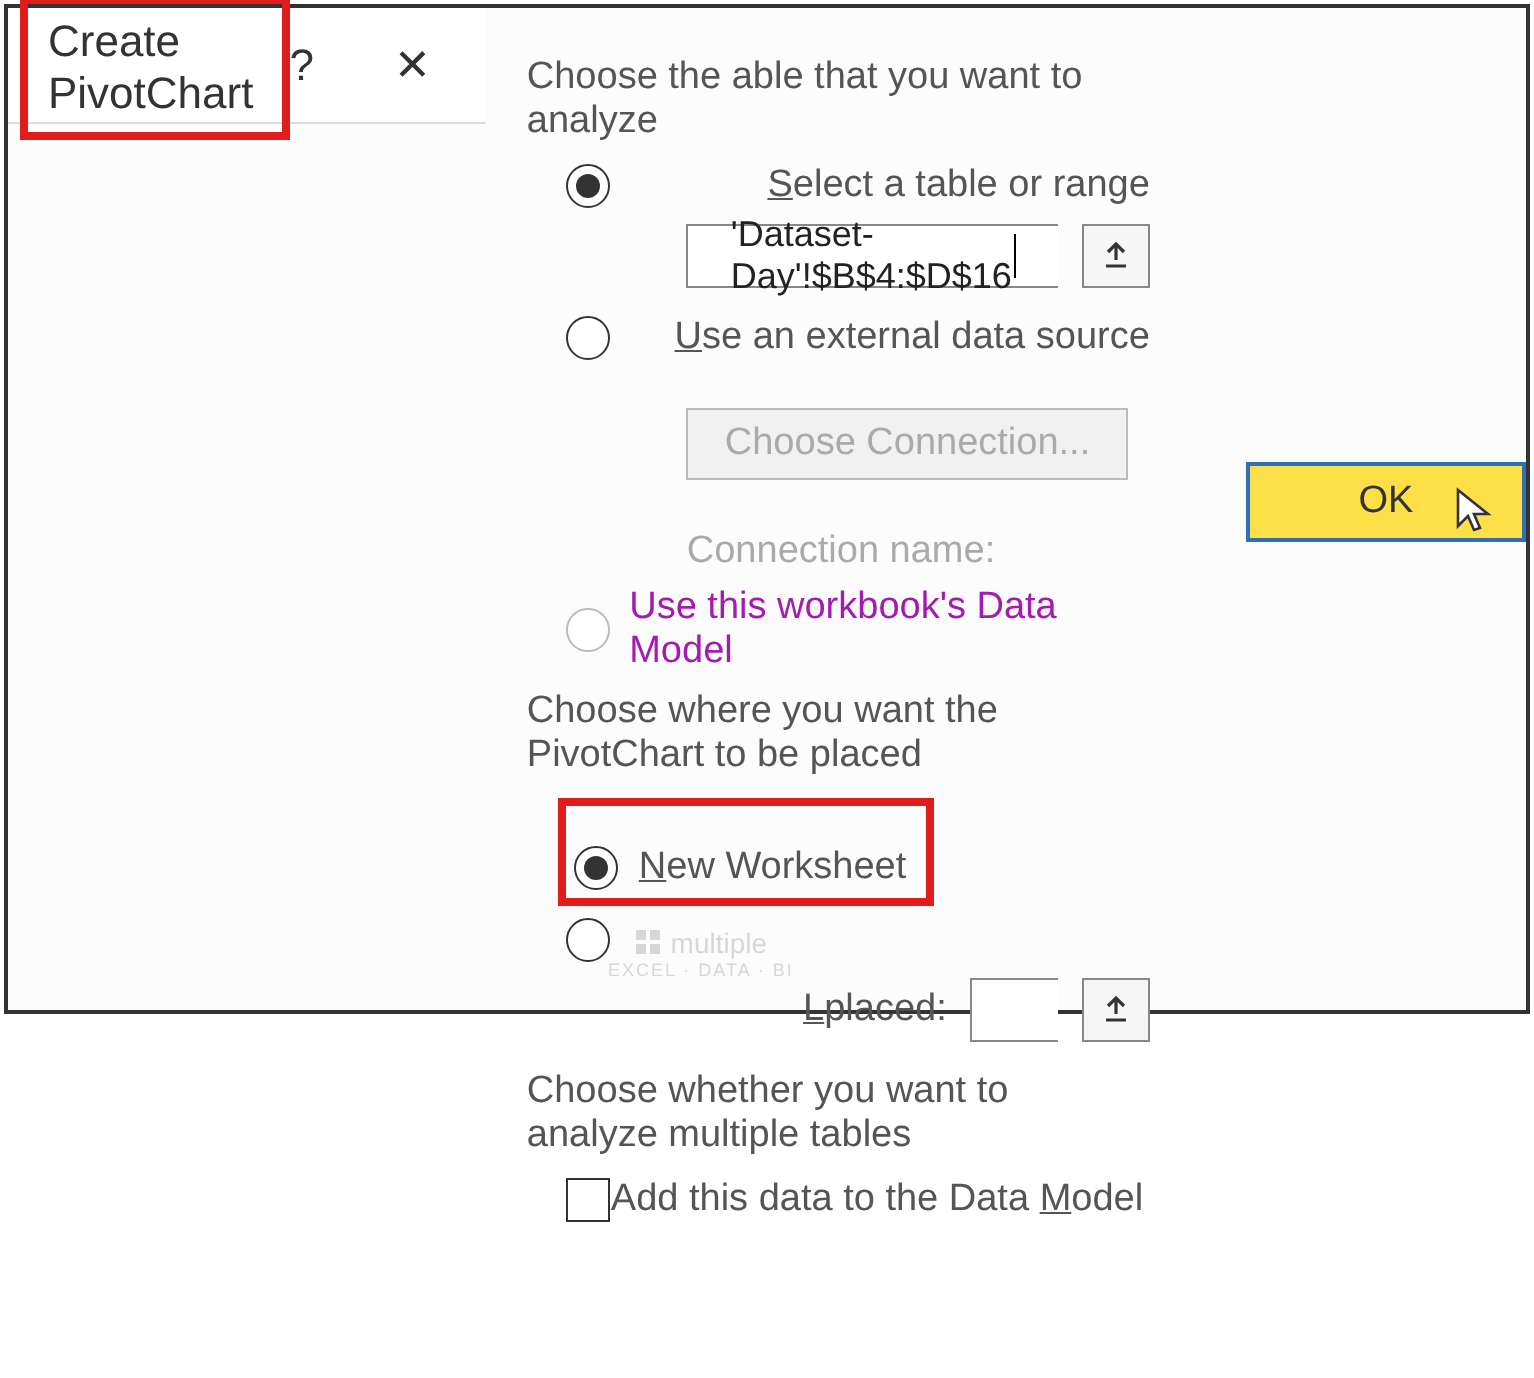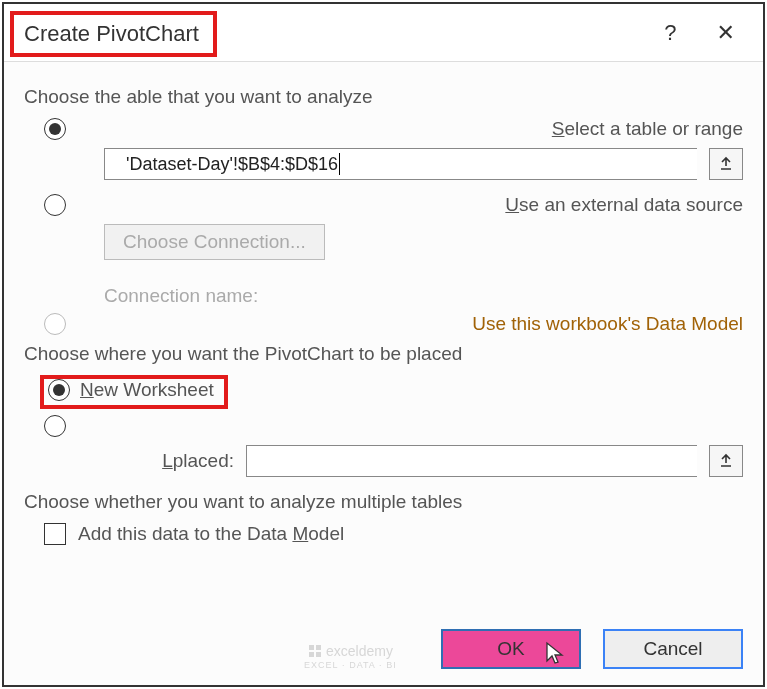--- a/index.html
+++ b/index.html
@@ -10,26 +10,26 @@
     font-size: 19px;
     color: #444;
     background: #fff;
     width: 767px;
     height: 689px;
     position: relative;
   }
   .dialog {
     border: 2px solid #333;
     width: 763px;
-    height: 685px;
+    height: 505px;
     margin: 2px;
     background: #fcfcfc;
     position: relative;
     display: flex;
-    flex-direction: column;
+    flex-direction: row;
   }
   .titlebar {
     display: flex;
     align-items: center;
     justify-content: space-between;
     padding: 0 0 0 0;
     height: 58px;
     border-bottom: 1px solid #ddd;
     background: #fff;
   }
@@ -83,21 +83,21 @@
   }
   .radio.checked::after {
     content: "";
     width: 12px; height: 12px;
     background: #333;
     border-radius: 50%;
   }
   .radio.disabled { border-color: #bbb; }
   .underline-first { }
   .underline-first .u { text-decoration: underline; }
-  .disabled-text { color: #a16207; }
+  .disabled-text { color: #a21caf; }
   .field-row {
     display: flex;
     align-items: center;
     margin: 8px 0 14px 80px;
     gap: 12px;
   }
   .field-label {
     min-width: 130px;
     text-align: right;
   }
@@ -132,38 +132,38 @@
   }
   .picker-btn svg { width: 16px; height: 16px; }
   .conn-btn-row { margin: 6px 0 6px 80px; }
   .conn-btn {
     border: 1px solid #bbb;
     background: #f1f1f1;
     color: #aaa;
     padding: 6px 18px;
     font-size: 19px;
     cursor: default;
+    margin-top: 16px;
   }
   .conn-name-row {
     margin: 25px 0 6px 80px;
     color: #aaa;
   }
   .highlight-box {
     border: 4px solid #e21b1b;
     display: inline-flex;
     align-items: flex-start;
-    padding: 0 10px 4px 4px;
+    padding: 20px 10px 4px 4px;
     gap: 10px;
     margin-left: 16px;
   }
   .check-row {
     display: flex;
     align-items: center;
     margin: 10px 0 6px 20px;
-    gap: 12px;
   }
   .checkbox {
     width: 22px; height: 22px;
     border: 1.5px solid #333;
     background: #fff;
   }
   .button-row {
     display: flex;
     justify-content: flex-end;
     gap: 22px;
@@ -178,21 +178,22 @@
     font-size: 19px;
     color: #333;
     display: flex;
     align-items: center;
     justify-content: center;
     cursor: pointer;
     position: relative;
   }
   .btn.primary {
     border: 2px solid #2f6fb3;
-    background: #ec4899;
+    background: #fde047;
+    margin-left: 28px;
   }
   .cursor-icon {
     position: absolute;
     right: 12px;
     top: 10px;
   }
   .watermark {
     position: absolute;
     bottom: 14px;
     left: 300px;
@@ -305,17 +306,17 @@
   </div>
 
   <div class="watermark">
     <span class="wm-icon">
       <svg width="14" height="14" viewBox="0 0 14 14">
           <rect x="1" y="1" width="5" height="5" fill="#d7d7d7"></rect>
           <rect x="8" y="1" width="5" height="5" fill="#d7d7d7"></rect>
           <rect x="1" y="8" width="5" height="5" fill="#d7d7d7"></rect>
           <rect x="8" y="8" width="5" height="5" fill="#d7d7d7"></rect>
         </svg>
-    </span><span>exceldemy</span>
+    </span><span>multiple</span>
     <div class="wm-sub">EXCEL · DATA · BI</div>
   </div>
 
 </div>
 
 </body></html>

